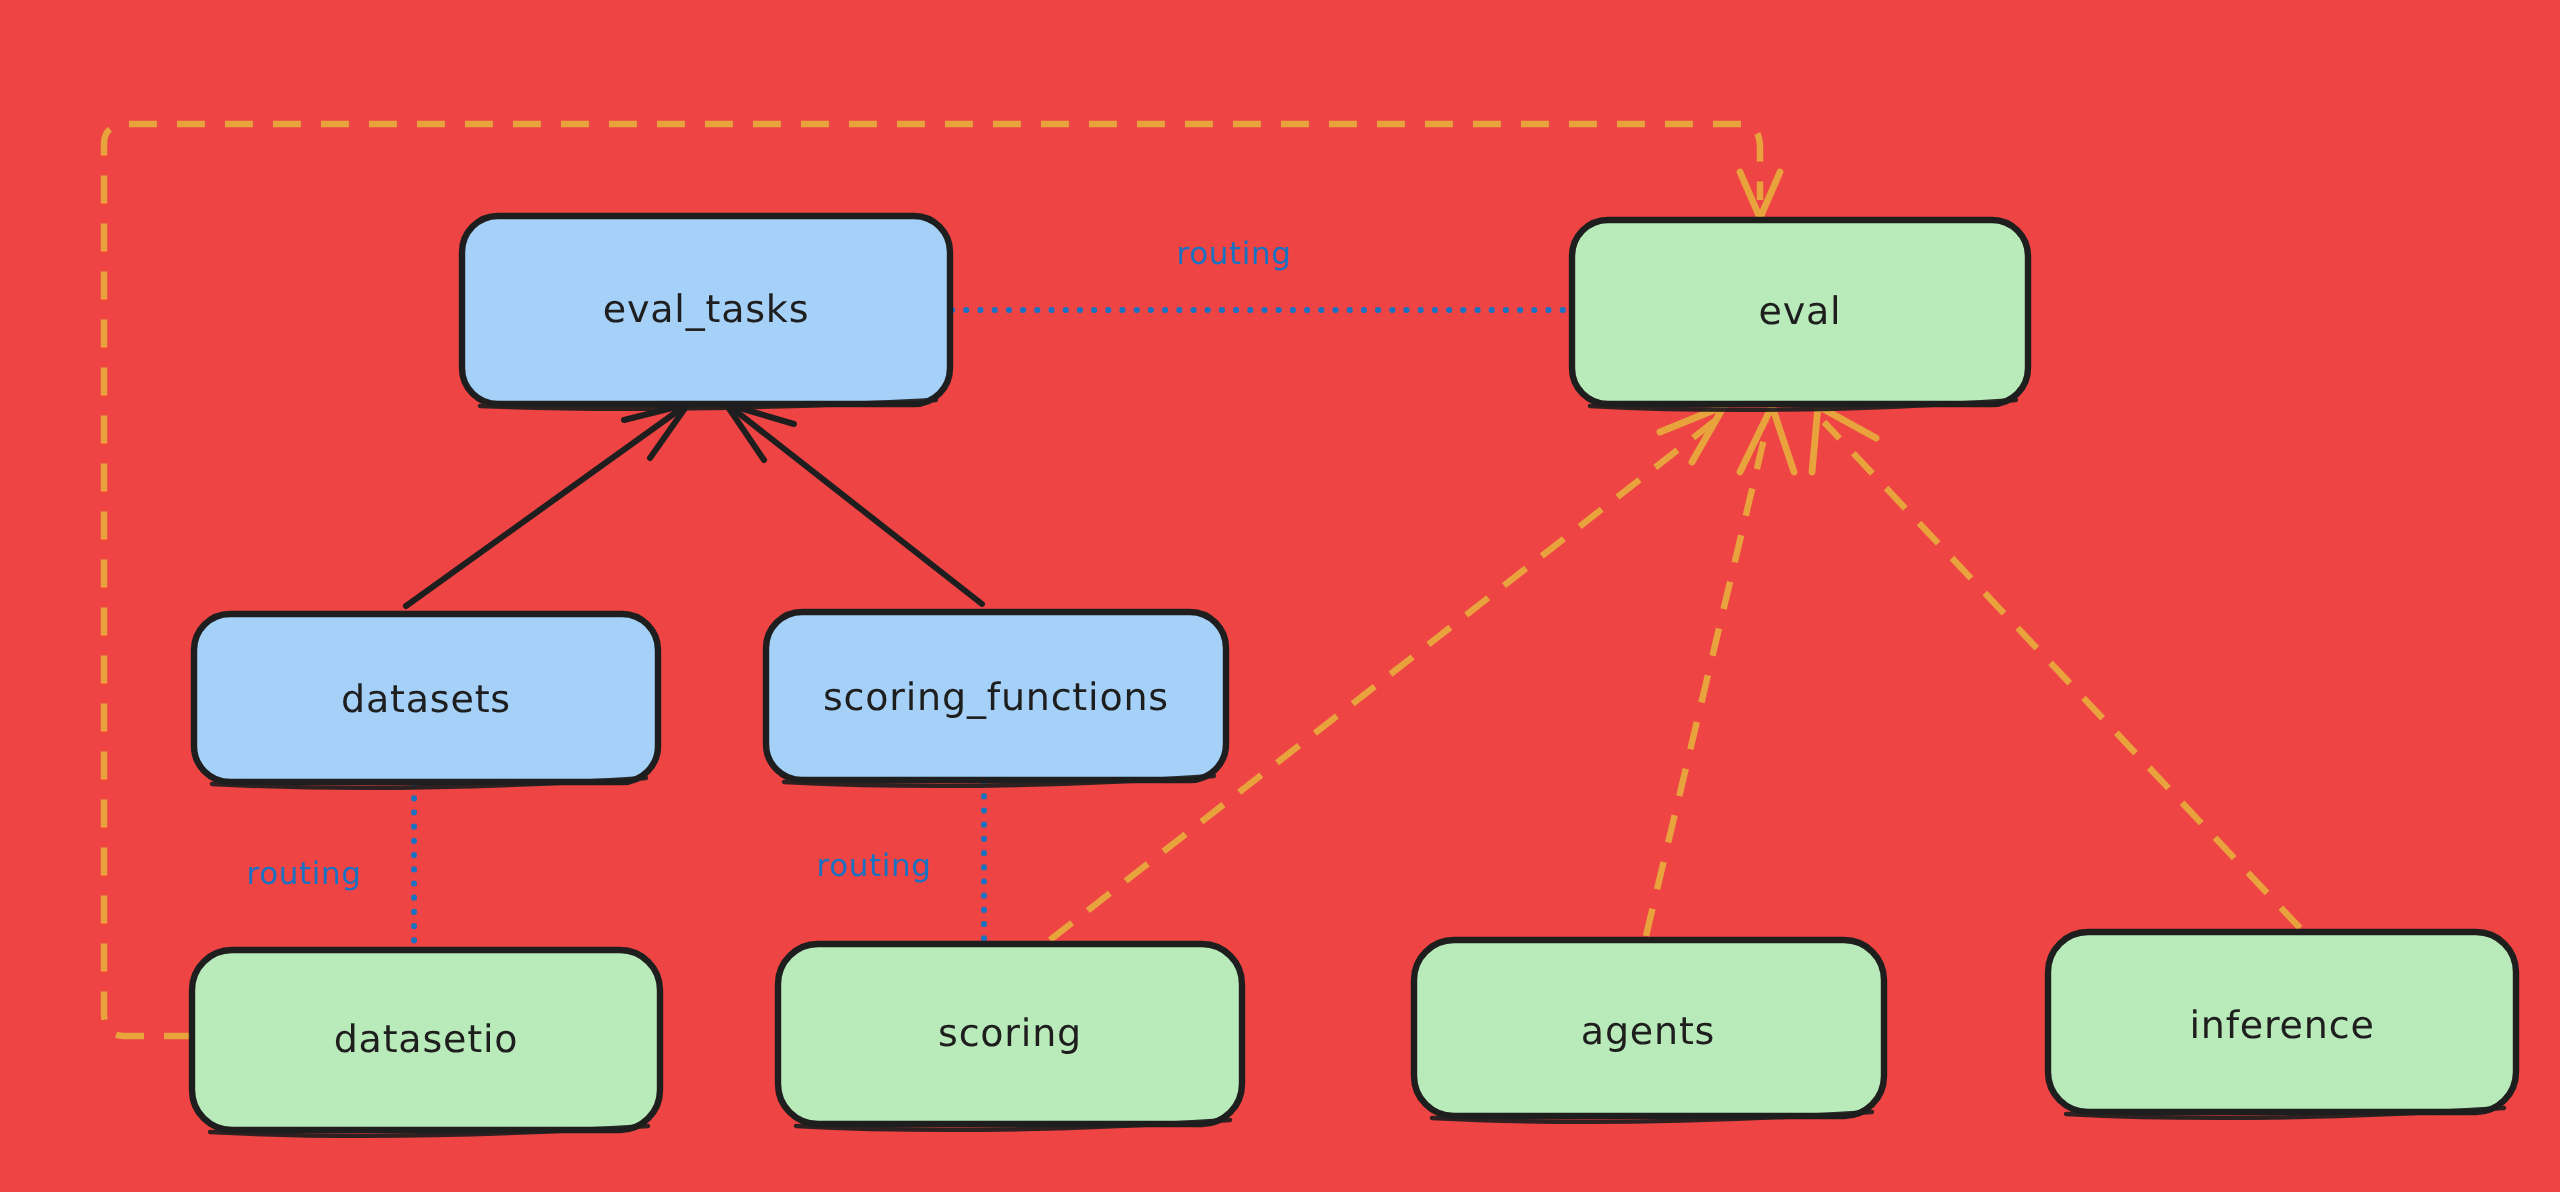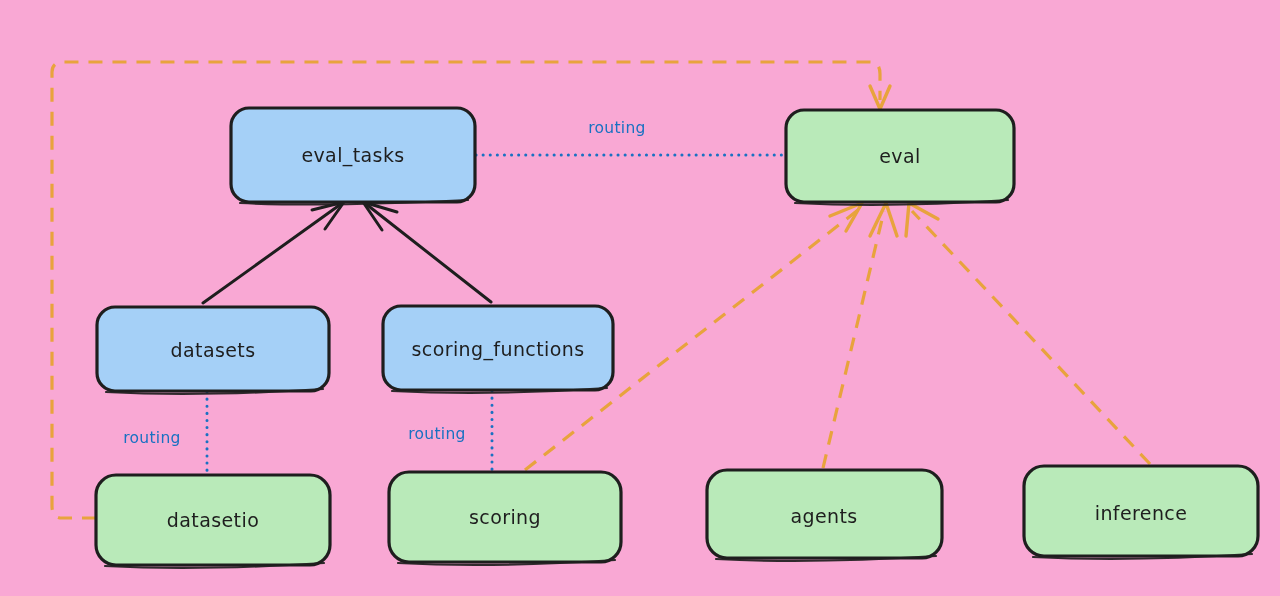--- a/index.html
+++ b/index.html
@@ -11,21 +11,21 @@
   body {
     width: 1280px;
     height: 596px;
     overflow: hidden;
     font-family: "DejaVu Sans", sans-serif;
   }
   #canvas-root {
     position: relative;
     width: 1280px;
     height: 596px;
-    background: #f9a8d4;
+    background: #ef4444;
   }
   svg.diagram {
     position: absolute;
     left: 0;
     top: 0;
     width: 1280px;
     height: 596px;
     display: block;
   }
   .node-rect {

